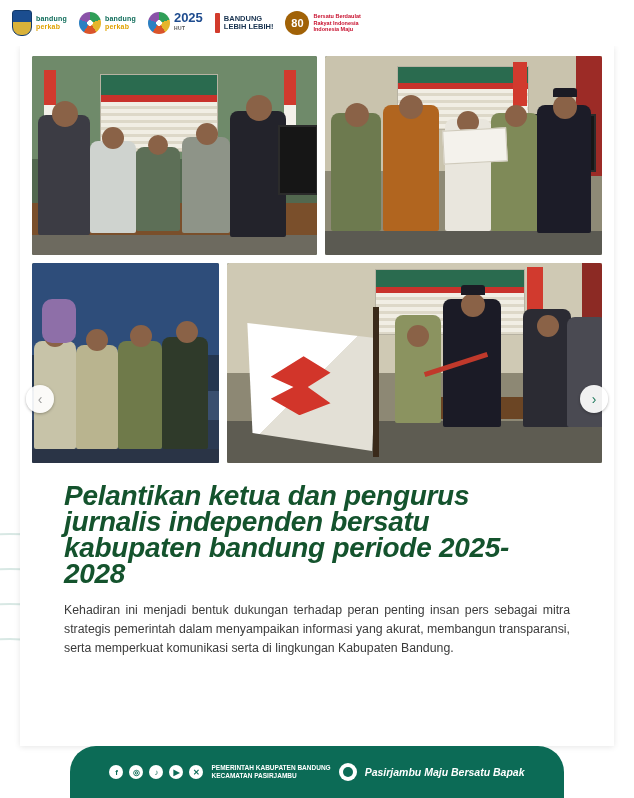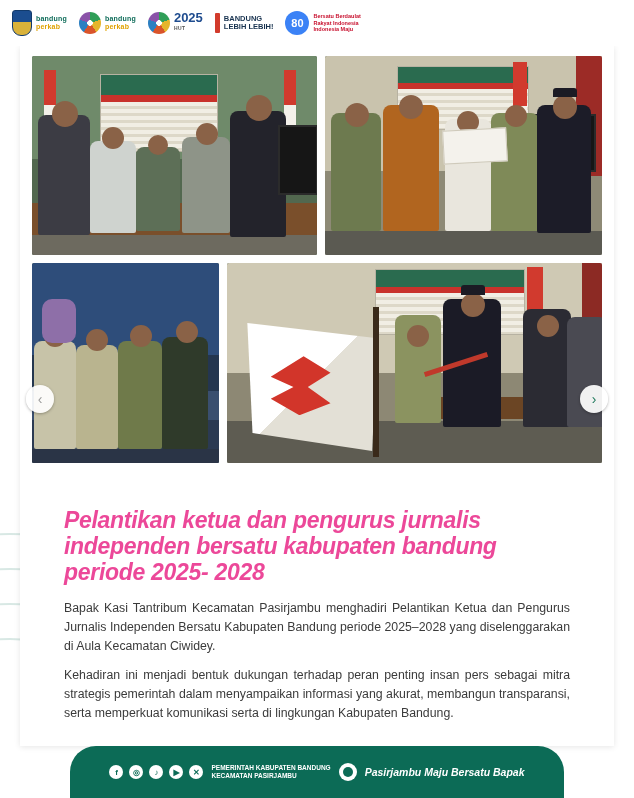--- a/index.html
+++ b/index.html
@@ -81,21 +81,21 @@
   }
   .logo-2025 .tiny { display:block; font-size: 5px; color:#555; letter-spacing:.4px; }
   .logo-bar-red {
     width: 5px; height: 20px; background: #d23b2c; border-radius: 1px;
   }
   .logo-lb {
     font-size: 7.5px; line-height: 8.5px; font-weight: bold; color: #17324f;
   }
   .logo-80 {
     width: 24px; height: 24px; border-radius: 50%;
-    background: #3b82f6; color: #fff;
+    background: #a16207; color: #fff;
     font-size: 11px; font-weight: bold;
     display: flex; align-items: center; justify-content: center;
   }
   .logo-80-text { font-size: 5.5px; line-height: 6.5px; color: #c8102e; font-weight: bold; }
 
   
   .card {
     position: absolute;
     top: 46px; left: 20px;
     width: 594px;
@@ -198,27 +198,26 @@
     z-index: 6;
     color: #9a9a9a;
     font-size: 14px;
   }
   .nav-arrow.left { left: 6px; }
   .nav-arrow.right { right: 6px; color: #1f7a5c; }
 
   
   .textblock { padding: 12px 44px 0 44px; }
   .headline {
-    font-size: 23px;
+    font-size: 28px;
     line-height: 26px;
     font-weight: bold;
     font-style: italic;
-    color: #ec4899;
+    color: #14532d;
     letter-spacing: -0.3px;
-    margin-top: 24px;
   }
   .body-para {
     margin-top: 14px;
     font-size: 12.3px;
     line-height: 19px;
     color: #3b3b3b;
     text-align: justify;
   }
   .body-para + .body-para { margin-top: 10px; }
 
@@ -427,21 +426,20 @@
           </div>
         </div>
       </div>
 
       <div class="nav-arrow left">‹</div>
       <div class="nav-arrow right">›</div>
     </div>
 
     <div class="textblock">
       <div class="headline">Pelantikan ketua dan pengurus jurnalis independen bersatu kabupaten bandung periode 2025- 2028</div>
-      <p class="body-para">Bapak Kasi Tantribum Kecamatan Pasirjambu menghadiri Pelantikan Ketua dan Pengurus Jurnalis Independen Bersatu Kabupaten Bandung periode 2025–2028 yang diselenggarakan di Aula Kecamatan Ciwidey.</p>
       <p class="body-para">Kehadiran ini menjadi bentuk dukungan terhadap peran penting insan pers sebagai mitra strategis pemerintah dalam menyampaikan informasi yang akurat, membangun transparansi, serta memperkuat komunikasi serta di lingkungan Kabupaten Bandung.</p>
     </div>
 
   </div>
 
   <div class="footer-wrap">
     <div class="footer-bar">
       <div class="socials">
         <div class="soc">f</div>
         <div class="soc">◎</div>

